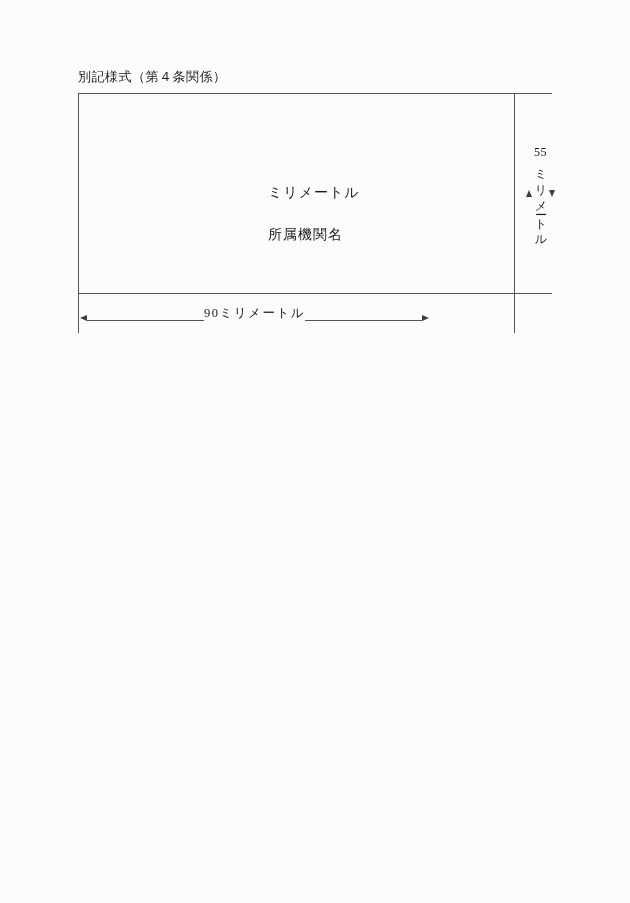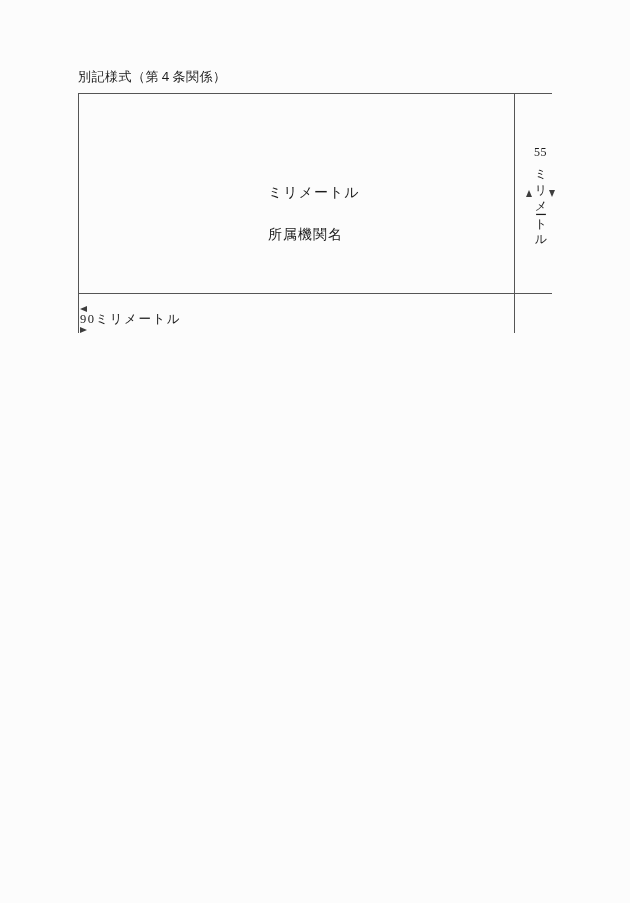--- a/index.html
+++ b/index.html
@@ -131,22 +131,21 @@
     border-top: 7px solid #3d3d3d;
   }
 
   
   .dim-h {
     left: 80px;
     top: 306px;
     width: 349px;
     height: 15px;
     display: flex;
-    align-items: flex-start;
-    flex-direction: column;
+    align-items: flex-end;
   }
   .dim-h .seg {
     height: 1px;
     flex: 1 1 auto;
     background: #555555;
   }
   .dim-h .hlabel {
     font-size: 12.5px;
     line-height: 15px;
     letter-spacing: 1.5px;

